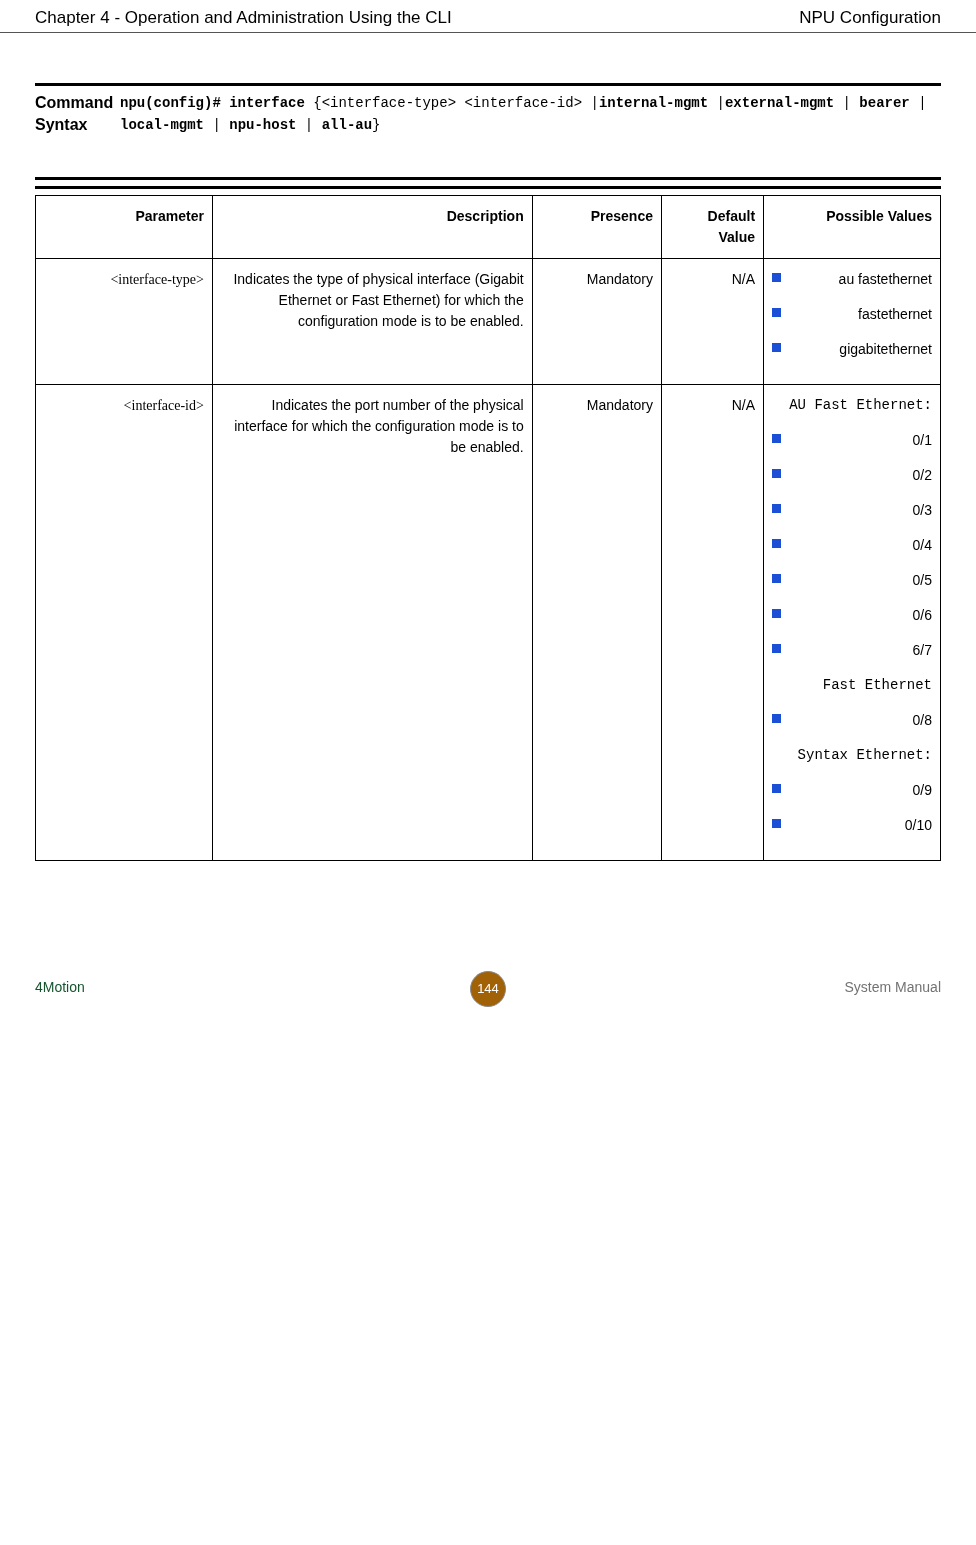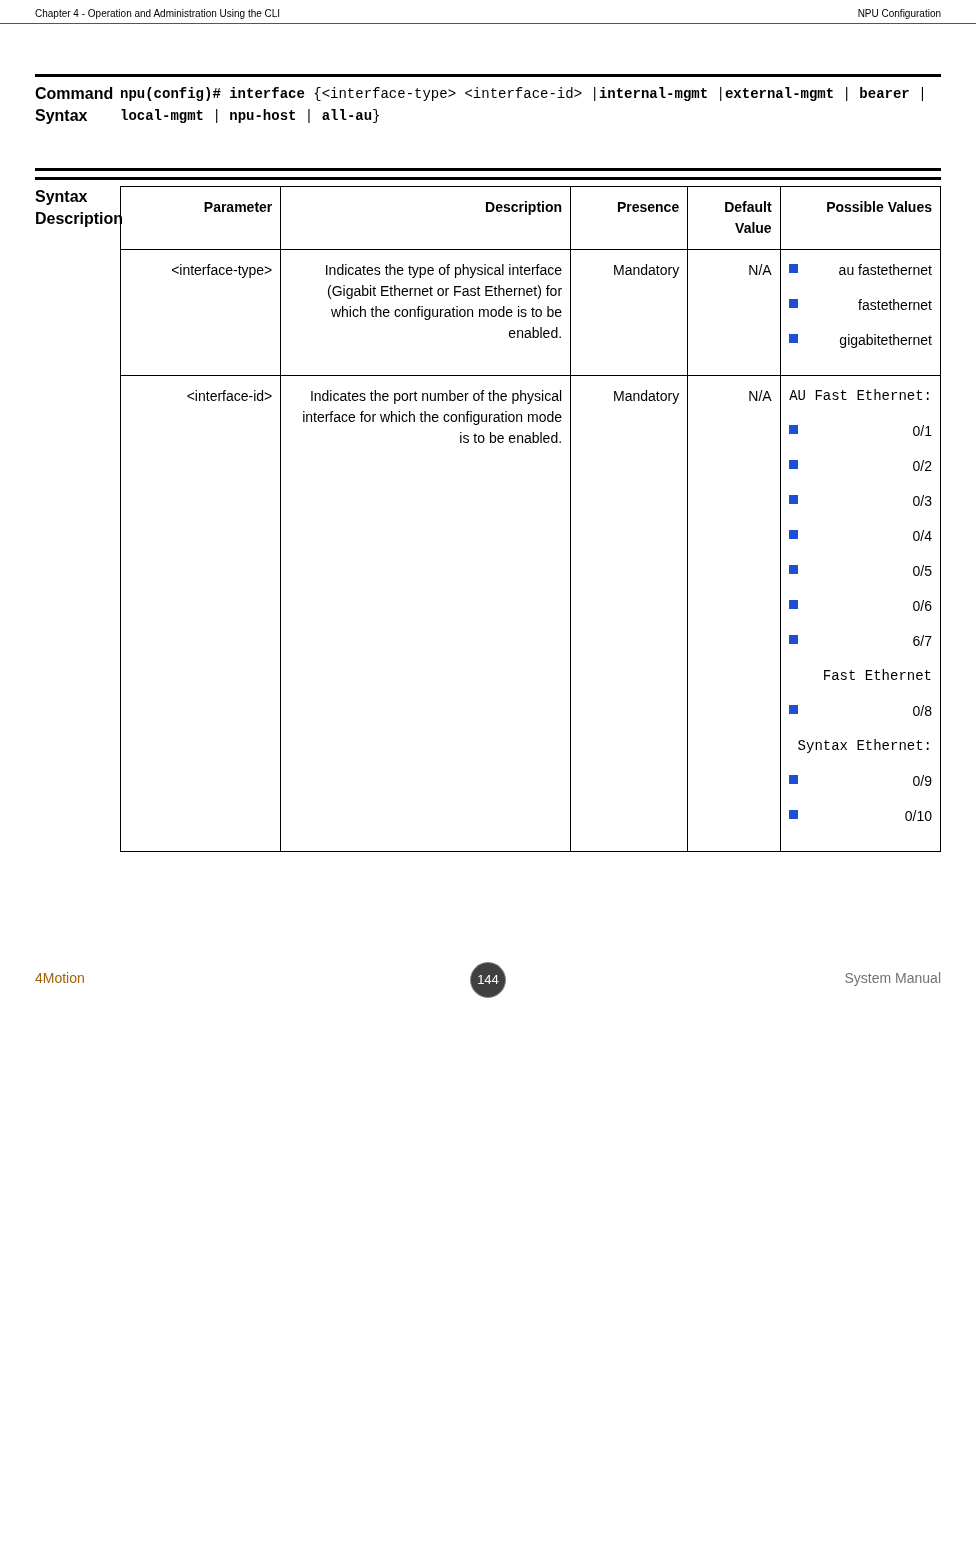--- a/index.html
+++ b/index.html
@@ -8,21 +8,21 @@
     font-family: Arial, Helvetica, sans-serif;
     font-size: 14px;
     color: #000;
     width: 976px;
   }
   .page-header {
     display: flex;
     justify-content: space-between;
     padding: 8px 35px 4px 35px;
     border-bottom: 1px solid #555;
-    font-size: 10px;
+    font-size: 17px;
   }
   .content {
     padding: 50px 35px 0 35px;
   }
   .row {
     display: flex;
     margin-bottom: 40px;
   }
   .section-header {
     width: 85px;
@@ -64,21 +64,21 @@
   }
   table.syntax th {
     font-weight: bold;
   }
   col.c1 { width: 130px; }
   col.c2 { width: 235px; }
   col.c3 { width: 95px; }
   col.c4 { width: 75px; }
   col.c5 { width: 130px; }
   .mono {
-    font-family: Liberation Sans, sans-serif;
+    font-family: Liberation Serif, serif;
     font-size: 13px;
   }
   .bullets { list-style: none; padding: 0; margin: 0; }
   .bullets li {
     position: relative;
     padding-left: 18px;
     margin-bottom: 14px;
   }
   .bullets li::before {
     content: "";
@@ -93,21 +93,21 @@
     margin: 0 0 14px 0;
     font-family: Liberation Mono, monospace;
   }
   .page-footer {
     position: relative;
     margin-top: 110px;
     padding: 0 35px 20px 35px;
     height: 40px;
   }
   .footer-left {
-    color: #a16207;
+    color: #14532d;
     position: absolute;
     left: 35px;
     top: 8px;
     font-size: 14px;
     text-align: center;
   }
   .footer-right {
     color: #737373;
     position: absolute;
     right: 35px;
@@ -115,21 +115,21 @@
     font-size: 14px;
   }
   .footer-badge {
     position: absolute;
     left: 50%;
     top: 0;
     transform: translateX(-50%);
     width: 34px;
     height: 34px;
     border-radius: 50%;
-    background: #404040;
+    background: #a16207;
     border: 1px solid #888;
     color: #fff;
     font-size: 13px;
     display: flex;
     align-items: center;
     justify-content: center;
   }
 </style>
 </head>
 <body>
@@ -146,21 +146,20 @@
     <div class="section-header">Command Syntax</div>
     <div class="section-body cmd-syntax">
       <span class="b">npu(config)# interface </span><span>{&lt;interface-type&gt; &lt;interface-id&gt; |</span><span class="b">internal-mgmt</span><span> |</span><span class="b">external-mgmt</span><span> | </span><span class="b">bearer</span><span> | </span><span class="b">local-mgmt</span><span> | </span><span class="b">npu-host</span><span> | </span><span class="b">all-au</span><span>}</span>
     </div>
   </div>
 
   <div class="rule"></div>
 
   <div class="rule"></div>
   <div class="row">
-    <div class="section-header">Syntax Description</div>
     <div class="section-body">
       <table class="syntax">
         <colgroup>
           <col class="c1">
             <col class="c2">
             <col class="c3">
             <col class="c4">
             <col class="c5">
         </colgroup>
         <thead>

